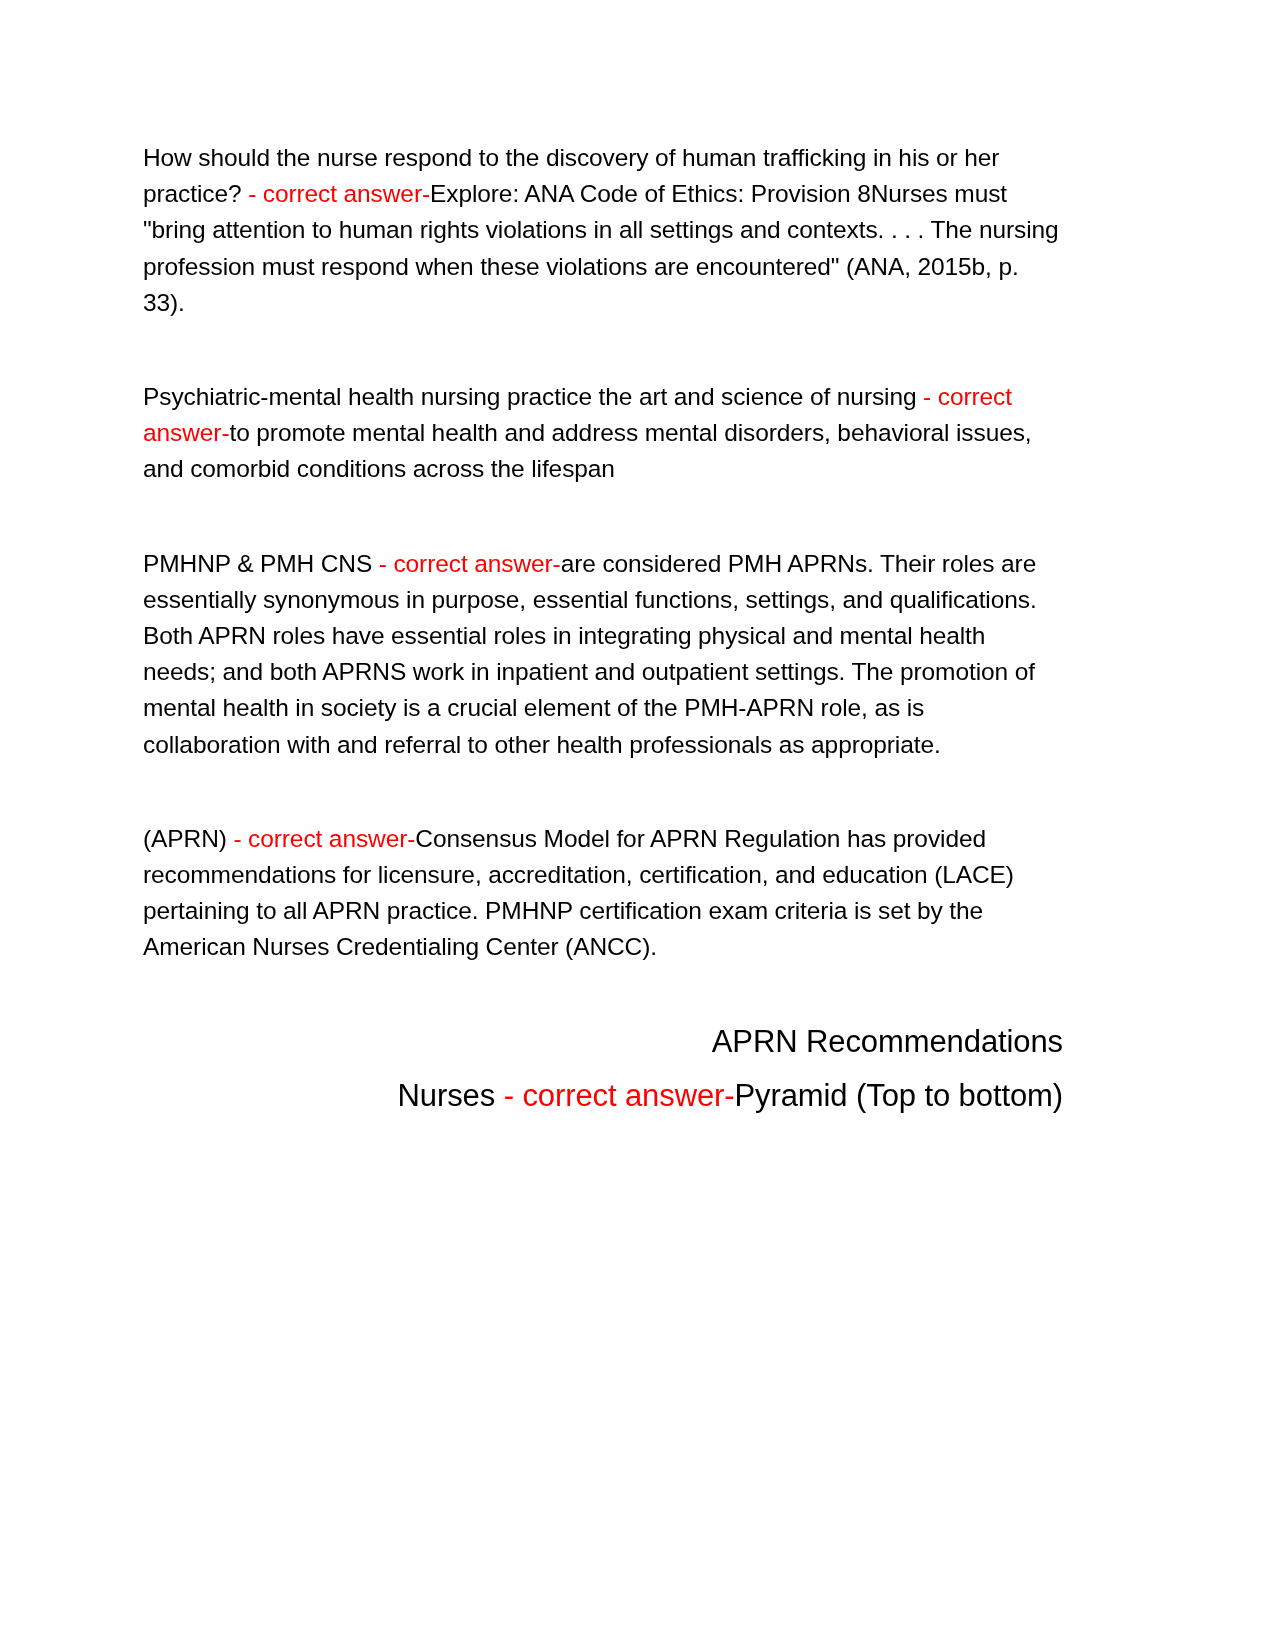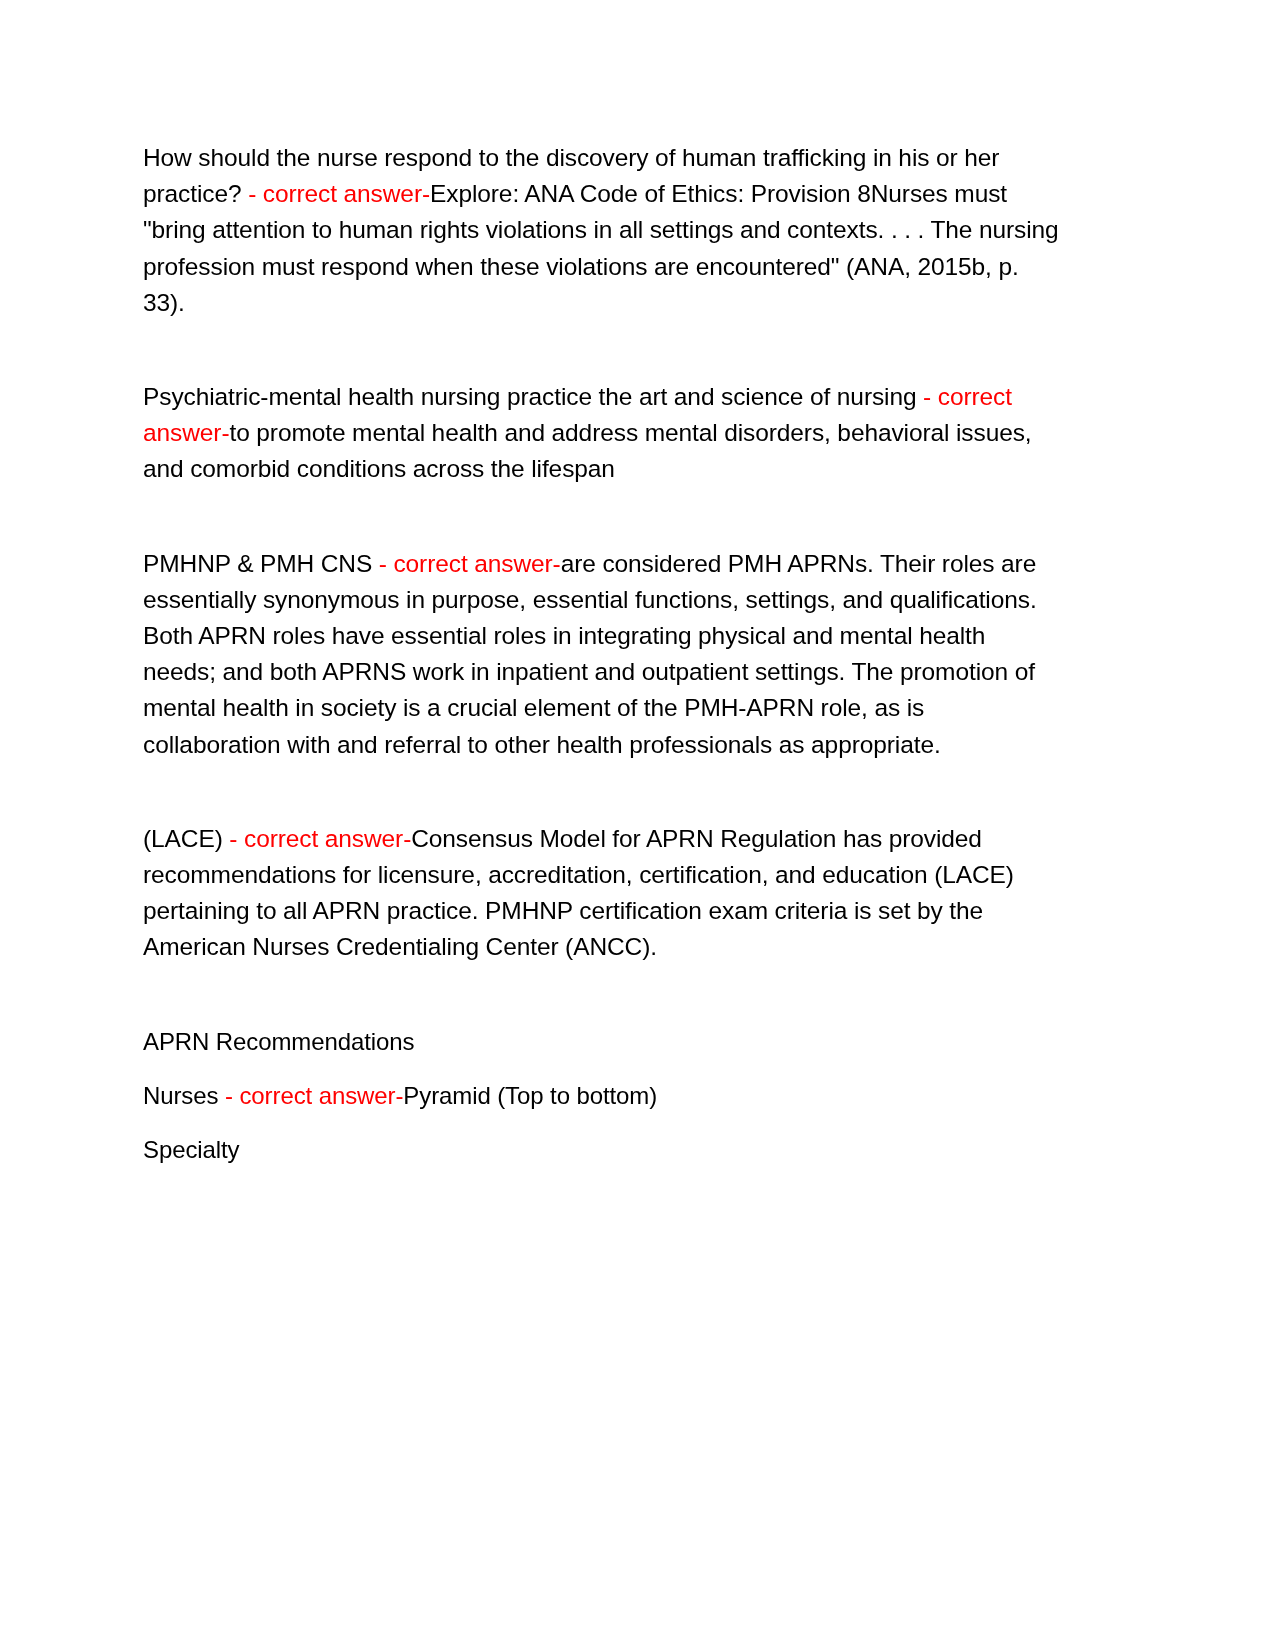--- a/index.html
+++ b/index.html
@@ -35,48 +35,48 @@
     text-align: left;
     word-spacing: -0.1px;
   }
   .para.gap-large {
     margin-bottom: 58px;
   }
   .listblock {
     margin-top: 0;
   }
   .listline {
-    font-size: 24px;
+    font-size: 31px;
     line-height: 36.2px;
     letter-spacing: -0.1px;
     margin: 0 0 18px 0;
+    text-align: right;
   }
   .answer {
     color: #ff0000;
   }
   .blk {
     color: #000000;
   }
 </style>
 </head>
 <body>
 
 <div class="page">
   <div class="content">
 
     <p class="para gap-large"><span class="blk">How should the nurse respond to the discovery of human trafficking in his or her practice? </span><span class="answer">- correct answer-</span><span class="blk">Explore: ANA Code of Ethics: Provision 8Nurses must "bring attention to human rights violations in all settings and contexts. . . . The nursing profession must respond when these violations are encountered" (ANA, 2015b, p. 33).</span></p>
 
     <p class="para gap-large"><span class="blk">Psychiatric-mental health nursing practice the art and science of nursing </span><span class="answer">- correct answer-</span><span class="blk">to promote mental health and address mental disorders, behavioral issues, and comorbid conditions across the lifespan</span></p>
 
     <p class="para gap-large"><span class="blk">PMHNP &amp; PMH CNS </span><span class="answer">- correct answer-</span><span class="blk">are considered PMH APRNs. Their roles are essentially synonymous in purpose, essential functions, settings, and qualifications. Both APRN roles have essential roles in integrating physical and mental health needs; and both APRNS work in inpatient and outpatient settings. The promotion of mental health in society is a crucial element of the PMH-APRN role, as is collaboration with and referral to other health professionals as appropriate.</span></p>
 
-    <p class="para gap-large"><span class="blk">(LACE) </span><span class="answer">- correct answer-</span><span class="blk">Consensus Model for APRN Regulation has provided recommendations for licensure, accreditation, certification, and education (LACE) pertaining to all APRN practice. PMHNP certification exam criteria is set by the American Nurses Credentialing Center (ANCC).</span></p>
+    <p class="para gap-large"><span class="blk">(APRN) </span><span class="answer">- correct answer-</span><span class="blk">Consensus Model for APRN Regulation has provided recommendations for licensure, accreditation, certification, and education (LACE) pertaining to all APRN practice. PMHNP certification exam criteria is set by the American Nurses Credentialing Center (ANCC).</span></p>
 
     <div class="listblock">
       <p class="listline">APRN Recommendations</p>
 
       <p class="listline"><span class="blk">Nurses </span><span class="answer">- correct answer-</span><span class="blk">Pyramid (Top to bottom)</span></p>
 
-      <p class="listline">Specialty</p>
     </div>
 
   </div>
 </div>
 
 </body></html>

